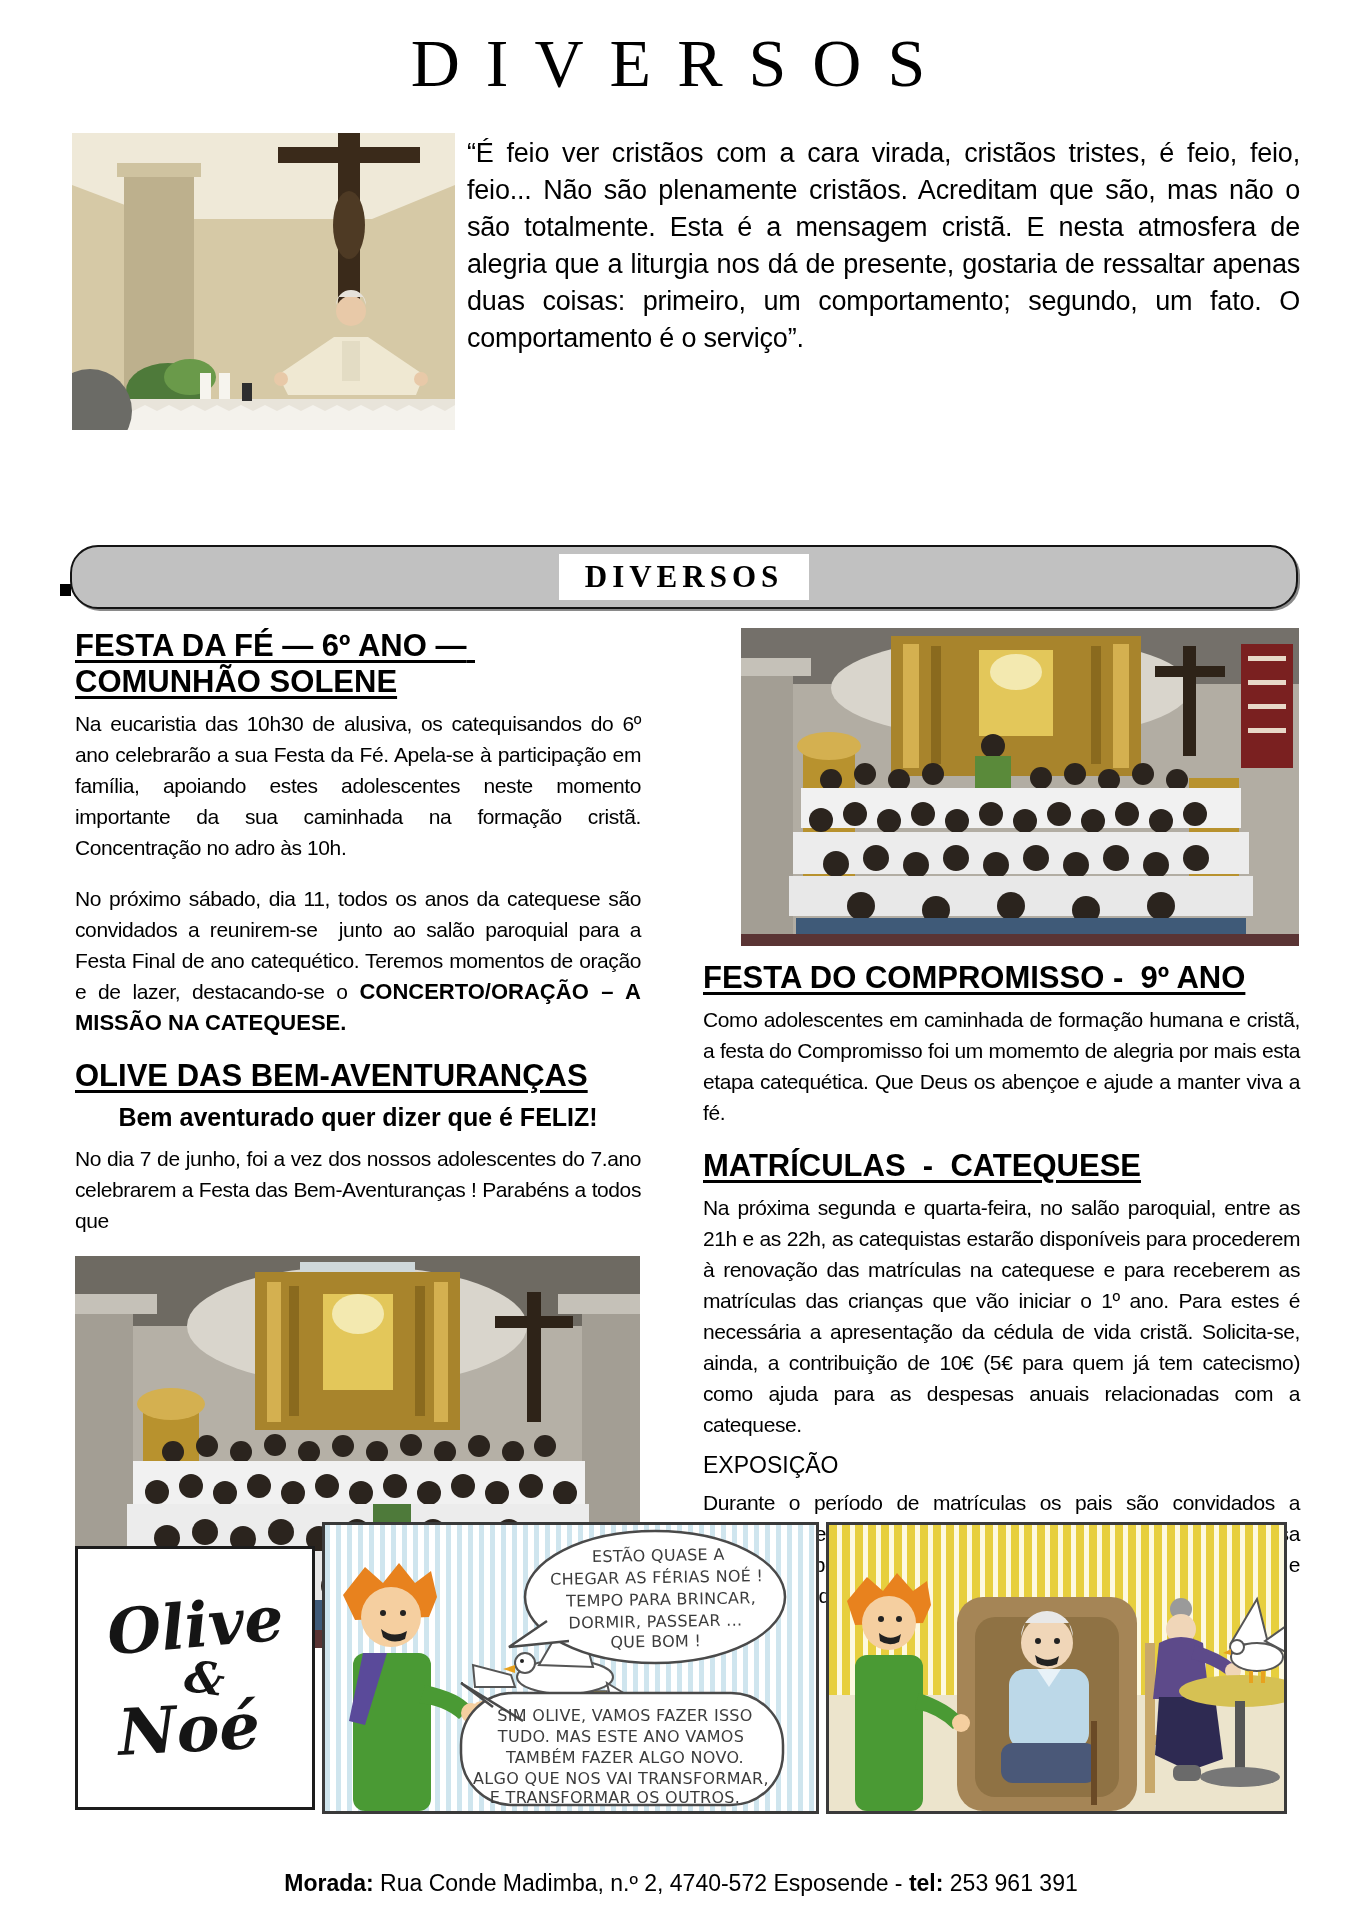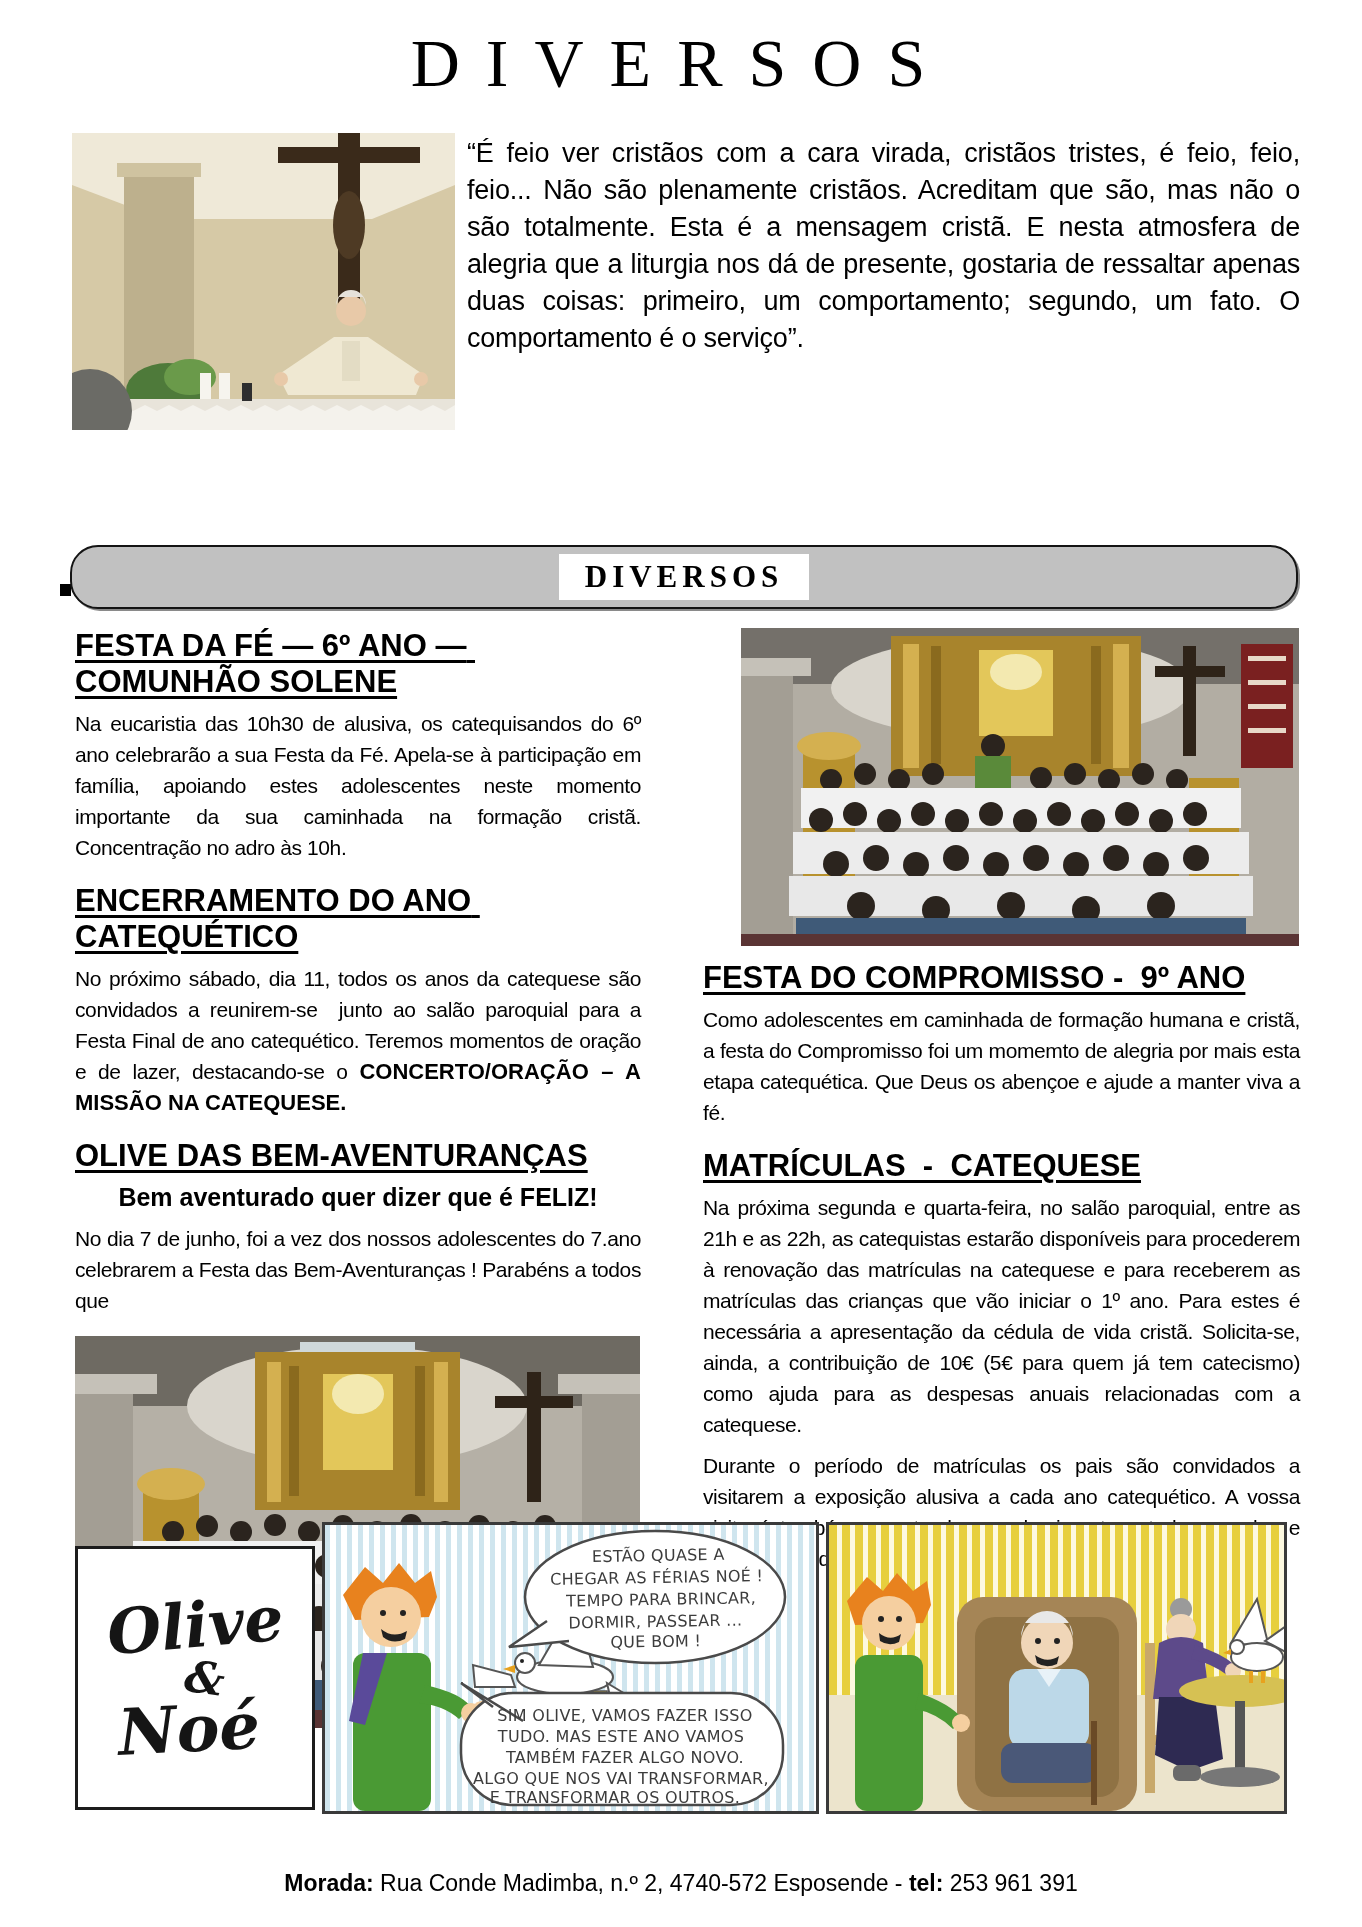--- a/index.html
+++ b/index.html
@@ -109,21 +109,20 @@
   <div class="banner">
     <div class="banner-label">DIVERSOS</div>
   </div>
 
   <div class="col col-left">
     <div class="sec">
       <h3>FESTA DA FÉ — 6º ANO — COMUNHÃO SOLENE</h3>
       <p>Na eucaristia das 10h30 de alusiva, os catequisandos do 6º ano celebrarão a sua Festa da Fé. Apela-se à participação em família, apoiando estes adolescentes neste momento importante da sua caminhada na formação cristã. Concentração no adro às 10h.</p>
     </div>
     <div class="sec">
-      <h3>ENCERRAMENTO DO ANO CATEQUÉTICO</h3>
       <p><span>No próximo sábado, dia 11, todos os anos da catequese são convidados a reunirem-se  junto ao salão paroquial para a Festa Final de ano catequético. Teremos momentos de oração e de lazer, destacando-se o </span><span class="bold-inline">CONCERTO/ORAÇÃO – A MISSÃO NA CATEQUESE.</span></p>
     </div>
     <div class="sec">
       <h3>OLIVE DAS BEM-AVENTURANÇAS</h3>
       <div class="subhead">Bem aventurado quer dizer que é FELIZ!</div>
       <p>No dia 7 de junho, foi a vez dos nossos adolescentes do 7.ano celebrarem a Festa das Bem-Aventuranças ! Parabéns a todos que</p>
     </div>
     <div class="photo-frame photo-left">
       <svg width="565" height="392" viewBox="0 0 565 392">
         <rect width="565" height="392" fill="#b5b0a6"></rect>
@@ -295,20 +294,21 @@
         <rect x="0" y="306" width="558" height="12" fill="#5a3434"></rect>
       </svg>
     </div>
     <div class="sec">
       <h3>FESTA DO COMPROMISSO -  9º ANO</h3>
       <p>Como adolescentes em caminhada de formação humana e cristã, a festa do Compromisso foi um momemto de alegria por mais esta etapa catequética. Que Deus os abençoe e ajude a manter viva a fé.</p>
     </div>
     <div class="sec">
       <h3>MATRÍCULAS  -  CATEQUESE</h3>
       <p>Na próxima segunda e quarta-feira, no salão paroquial, entre as 21h e as 22h, as catequistas estarão disponíveis para procederem à renovação das matrículas na catequese e para receberem as matrículas das crianças que vão iniciar o 1º ano. Para estes é necessária a apresentação da cédula de vida cristã. Solicita-se, ainda, a contribuição de 10€ (5€ para quem já tem catecismo) como ajuda para as despesas anuais relacionadas com a catequese.</p>
+      <div class="plain-sub">EXPOSIÇÃO</div>
       <p>Durante o período de matrículas os pais são convidados a visitarem a exposição alusiva a cada ano catequético. A vossa visita é também um ato de reconhecimento a todos aqueles e aquelas que durante o ano colaboram na formação cristã dos</p>
     </div>
   </div>
 
   <div class="comic">
 
     <div class="comic-panel panel-logo">
       <div class="logo-word logo-1">Olive</div>
       <div class="logo-word logo-2">&amp;</div>
       <div class="logo-word logo-3">Noé</div>

